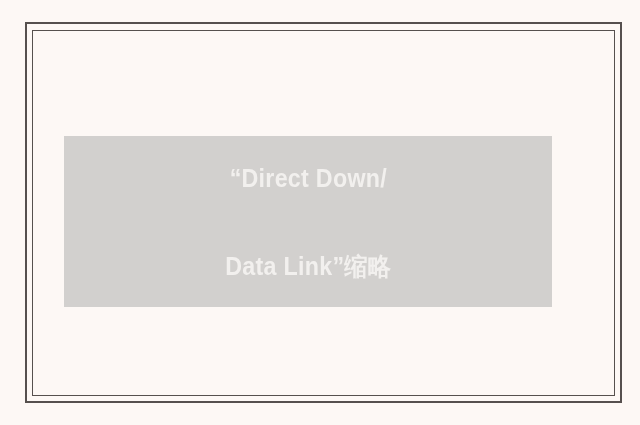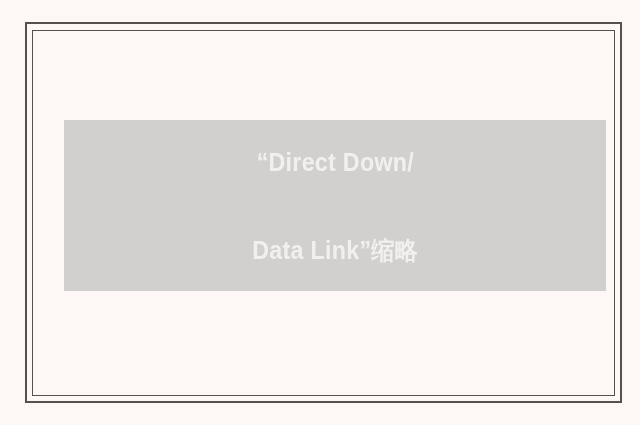--- a/index.html
+++ b/index.html
@@ -40,22 +40,22 @@
     width: 583px;
     height: 366px;
     box-sizing: border-box;
     border: 1px solid #56504e;
   }
 
   
   .placeholder {
     position: absolute;
     left: 64px;
-    top: 120px;
-    width: 542px;
+    top: 136px;
+    width: 488px;
     height: 171px;
     background: #d2d0ce;
     display: flex;
     align-items: center;
     justify-content: center;
   }
 
   .placeholder-caption {
     margin: 0;
     text-align: center;

